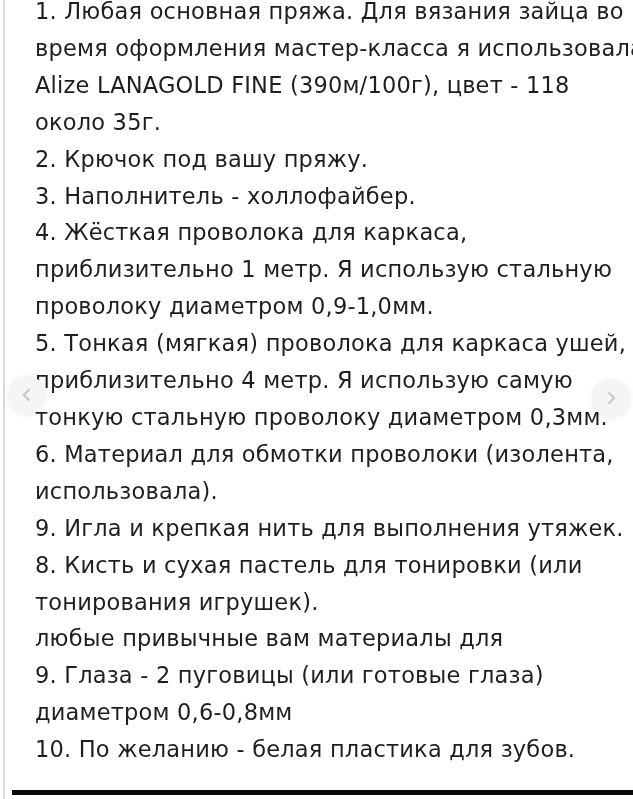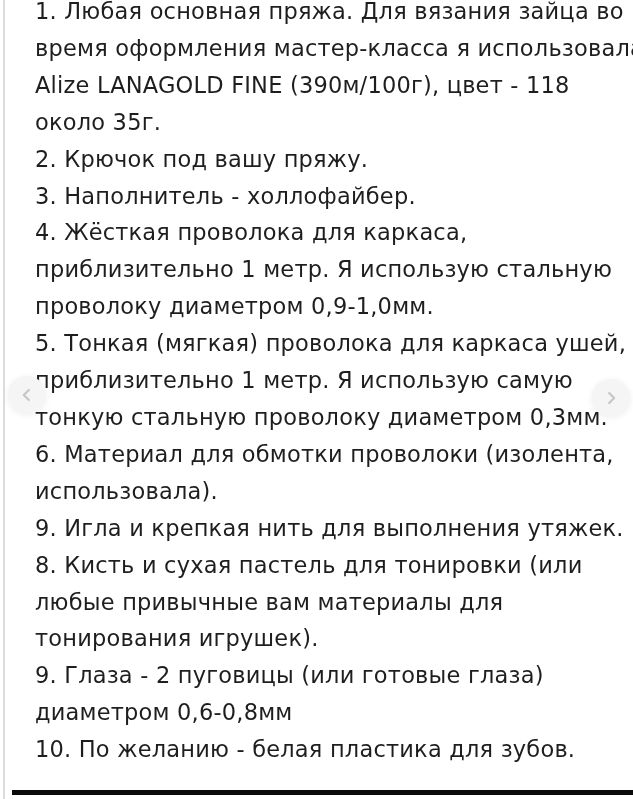--- a/index.html
+++ b/index.html
@@ -76,28 +76,28 @@
     <div class="text-line">1. Любая основная пряжа. Для вязания зайца во</div>
     <div class="text-line">время оформления мастер-класса я использовала</div>
     <div class="text-line">Alize LANAGOLD FINE (390м/100г), цвет - 118</div>
     <div class="text-line">около 35г.</div>
     <div class="text-line">2. Крючок под вашу пряжу.</div>
     <div class="text-line">3. Наполнитель - холлофайбер.</div>
     <div class="text-line">4. Жёсткая проволока для каркаса,</div>
     <div class="text-line">приблизительно 1 метр. Я использую стальную</div>
     <div class="text-line">проволоку диаметром 0,9-1,0мм.</div>
     <div class="text-line">5. Тонкая (мягкая) проволока для каркаса ушей,</div>
-    <div class="text-line">приблизительно 1 метр. Я использую самую</div>
+    <div class="text-line">приблизительно 4 метр. Я использую самую</div>
     <div class="text-line">тонкую стальную проволоку диаметром 0,3мм.</div>
     <div class="text-line">6. Материал для обмотки проволоки (изолента,</div>
     <div class="text-line">использовала).</div>
     <div class="text-line">9. Игла и крепкая нить для выполнения утяжек.</div>
     <div class="text-line">8. Кисть и сухая пастель для тонировки (или</div>
+    <div class="text-line">тонирования игрушек).</div>
     <div class="text-line">любые привычные вам материалы для</div>
-    <div class="text-line">тонирования игрушек).</div>
     <div class="text-line">9. Глаза - 2 пуговицы (или готовые глаза)</div>
     <div class="text-line">диаметром 0,6-0,8мм</div>
     <div class="text-line">10. По желанию - белая пластика для зубов.</div>
   </div>
 
   <button class="nav-btn prev">
     <span>
       <svg width="22" height="22" viewBox="0 0 24 24">
         <polyline points="14 6.5 8.5 12 14 17.5" fill="none" stroke="#c7c7c7" stroke-width="2.4" stroke-linecap="round" stroke-linejoin="round"></polyline>
       </svg>

